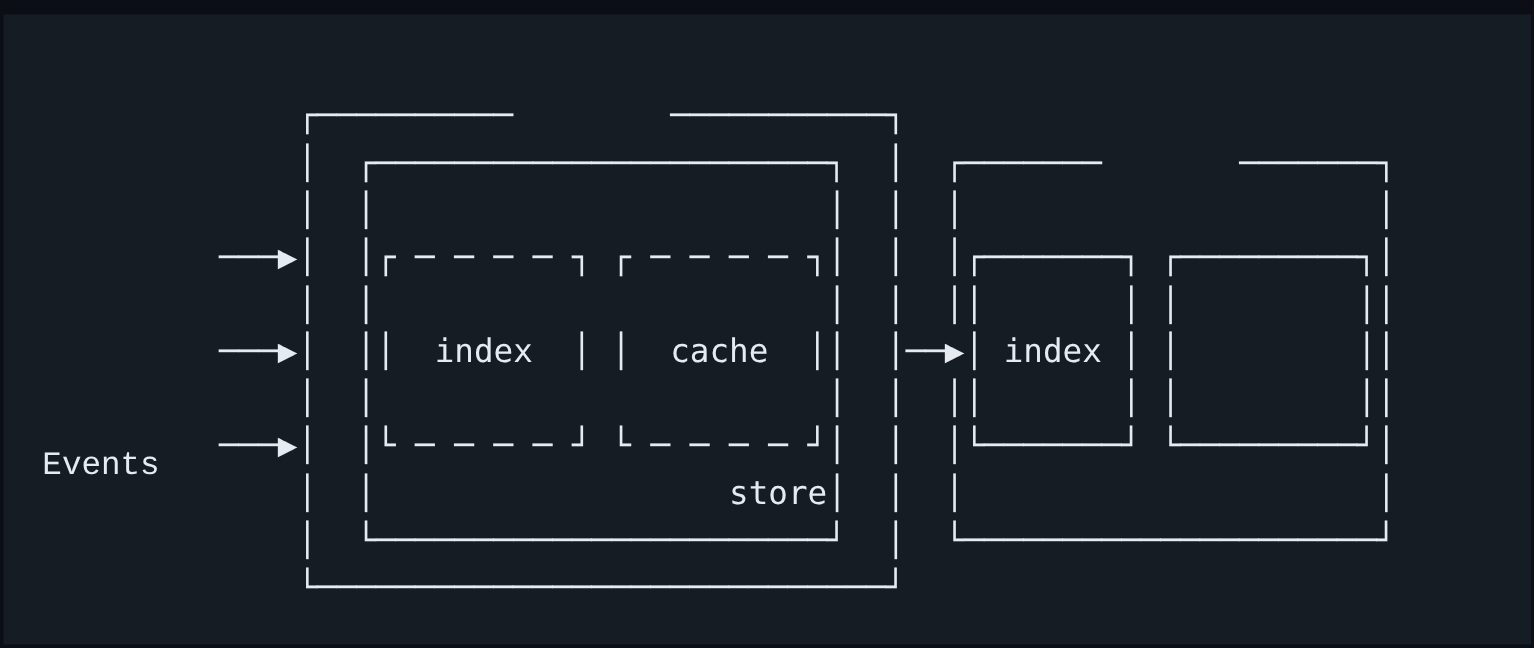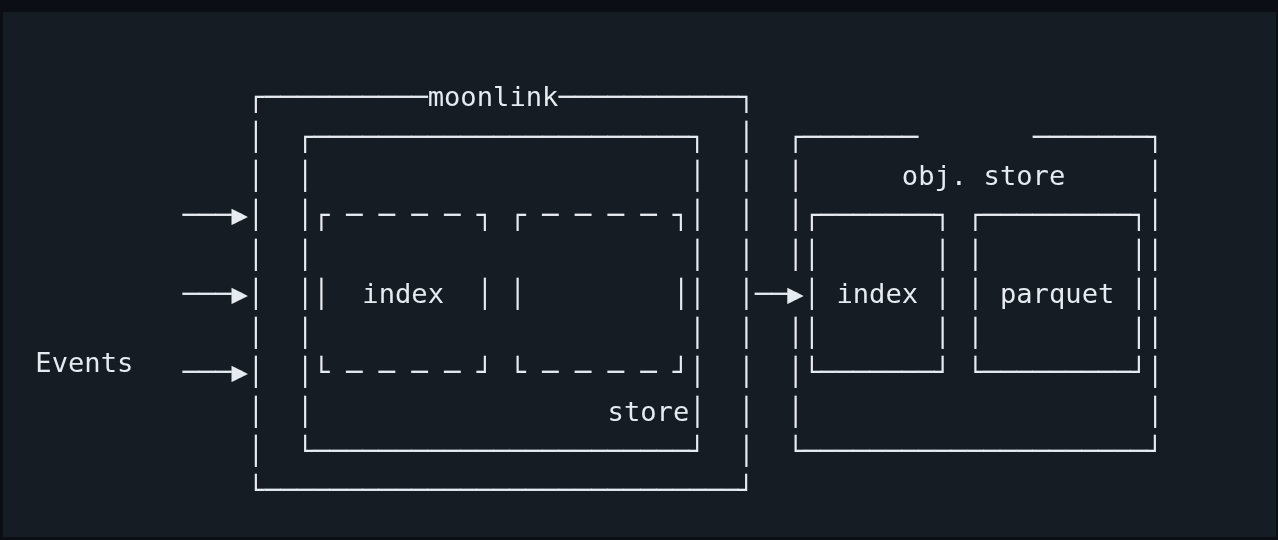--- a/index.html
+++ b/index.html
@@ -35,33 +35,31 @@
     height: 39.3px;
     letter-spacing: 0;
   }
 </style>
 </head>
 <body style="background: rgb(11, 15, 21);">
 
 <div class="stage" style="background: rgb(22, 28, 36);"></div>
 <div class="diagram" style="color: rgb(230, 234, 241);">
     <span class="seg" style="left: 247.85px; top: 77.35px;">┌──────────</span>
-    <span class="seg" style="left: 427.7px; top: 77.35px;">moonlink</span>
     <span class="seg" style="left: 558.5px; top: 77.35px;">───────────┐</span>
     <span class="seg" style="left: 247.85px; top: 116.65px;">│</span>
     <span class="seg" style="left: 296.9px; top: 116.65px;">┌───────────────────────┐</span>
     <span class="seg" style="left: 738.35px; top: 116.65px;">│</span>
     <span class="seg" style="left: 787.4px; top: 116.65px;">┌───────</span>
     <span class="seg" style="left: 1032.65px; top: 116.65px;">───────┐</span>
     <span class="seg" style="left: 247.85px; top: 155.95px;">│</span>
     <span class="seg" style="left: 296.9px; top: 155.95px;">│</span>
     <span class="seg" style="left: 689.3px; top: 155.95px;">│</span>
     <span class="seg" style="left: 738.35px; top: 155.95px;">│</span>
     <span class="seg" style="left: 787.4px; top: 155.95px;">│</span>
-    <span class="seg" style="left: 901.85px; top: 155.95px;">obj. store</span>
     <span class="seg" style="left: 1147.1px; top: 155.95px;">│</span>
     <span class="seg" style="left: 182.45px; top: 195.25px;">───▶</span>
     <span class="seg" style="left: 247.85px; top: 195.25px;">│</span>
     <span class="seg" style="left: 296.9px; top: 195.25px;">│</span>
     <span class="seg" style="left: 313.25px; top: 195.25px;">┌ ─ ─ ─ ─ ┐</span>
     <span class="seg" style="left: 509.45px; top: 195.25px;">┌ ─ ─ ─ ─ ┐</span>
     <span class="seg" style="left: 689.3px; top: 195.25px;">│</span>
     <span class="seg" style="left: 738.35px; top: 195.25px;">│</span>
     <span class="seg" style="left: 787.4px; top: 195.25px;">│</span>
     <span class="seg" style="left: 803.75px; top: 195.25px;">┌───────┐</span>
@@ -77,42 +75,42 @@
     <span class="seg" style="left: 967.25px; top: 234.55px;">│</span>
     <span class="seg" style="left: 1130.75px; top: 234.55px;">│</span>
     <span class="seg" style="left: 1147.1px; top: 234.55px;">│</span>
     <span class="seg" style="left: 182.45px; top: 273.85px;">───▶</span>
     <span class="seg" style="left: 247.85px; top: 273.85px;">│</span>
     <span class="seg" style="left: 296.9px; top: 273.85px;">│</span>
     <span class="seg" style="left: 313.25px; top: 273.85px;">│</span>
     <span class="seg" style="left: 362.3px; top: 273.85px;">index</span>
     <span class="seg" style="left: 476.75px; top: 273.85px;">│</span>
     <span class="seg" style="left: 509.45px; top: 273.85px;">│</span>
+    <span class="seg" style="left: 558.5px; top: 273.85px;">cache</span>
     <span class="seg" style="left: 672.95px; top: 273.85px;">│</span>
     <span class="seg" style="left: 689.3px; top: 273.85px;">│</span>
     <span class="seg" style="left: 738.35px; top: 273.85px;">│</span>
     <span class="seg" style="left: 754.7px; top: 273.85px;">──▶</span>
     <span class="seg" style="left: 803.75px; top: 273.85px;">│</span>
     <span class="seg" style="left: 836.45px; top: 273.85px;">index</span>
     <span class="seg" style="left: 934.55px; top: 273.85px;">│</span>
     <span class="seg" style="left: 967.25px; top: 273.85px;">│</span>
-    <span class="seg" style="left: 999.95px; top: 273.85px;">parquet</span>
     <span class="seg" style="left: 1130.75px; top: 273.85px;">│</span>
     <span class="seg" style="left: 1147.1px; top: 273.85px;">│</span>
     <span class="seg" style="left: 247.85px; top: 313.15px;">│</span>
     <span class="seg" style="left: 296.9px; top: 313.15px;">│</span>
     <span class="seg" style="left: 689.3px; top: 313.15px;">│</span>
     <span class="seg" style="left: 738.35px; top: 313.15px;">│</span>
     <span class="seg" style="left: 787.4px; top: 313.15px;">│</span>
     <span class="seg" style="left: 803.75px; top: 313.15px;">│</span>
     <span class="seg" style="left: 934.55px; top: 313.15px;">│</span>
     <span class="seg" style="left: 967.25px; top: 313.15px;">│</span>
     <span class="seg" style="left: 1130.75px; top: 313.15px;">│</span>
     <span class="seg" style="left: 1147.1px; top: 313.15px;">│</span>
-    <span class="seg" style="left: 35.3px; top: 343px;">Events</span>
+    <span class="seg" style="left: 35.3px; top: 369px; font-family: Liberation Mono, monospace;">Events</span>
     <span class="seg" style="left: 182.45px; top: 352.45px;">───▶</span>
     <span class="seg" style="left: 247.85px; top: 352.45px;">│</span>
     <span class="seg" style="left: 296.9px; top: 352.45px;">│</span>
     <span class="seg" style="left: 313.25px; top: 352.45px;">└ ─ ─ ─ ─ ┘</span>
     <span class="seg" style="left: 509.45px; top: 352.45px;">└ ─ ─ ─ ─ ┘</span>
     <span class="seg" style="left: 689.3px; top: 352.45px;">│</span>
     <span class="seg" style="left: 738.35px; top: 352.45px;">│</span>
     <span class="seg" style="left: 787.4px; top: 352.45px;">│</span>
     <span class="seg" style="left: 803.75px; top: 352.45px;">└───────┘</span>
     <span class="seg" style="left: 967.25px; top: 352.45px;">└─────────┘</span>

